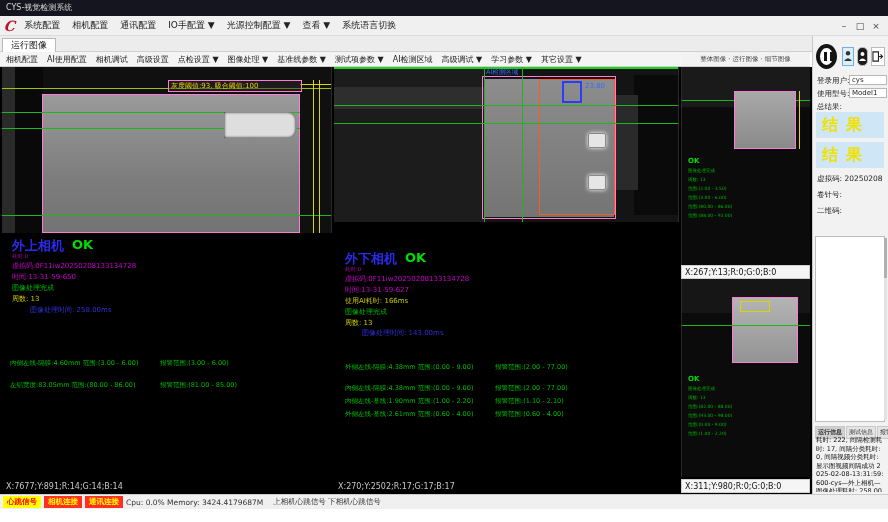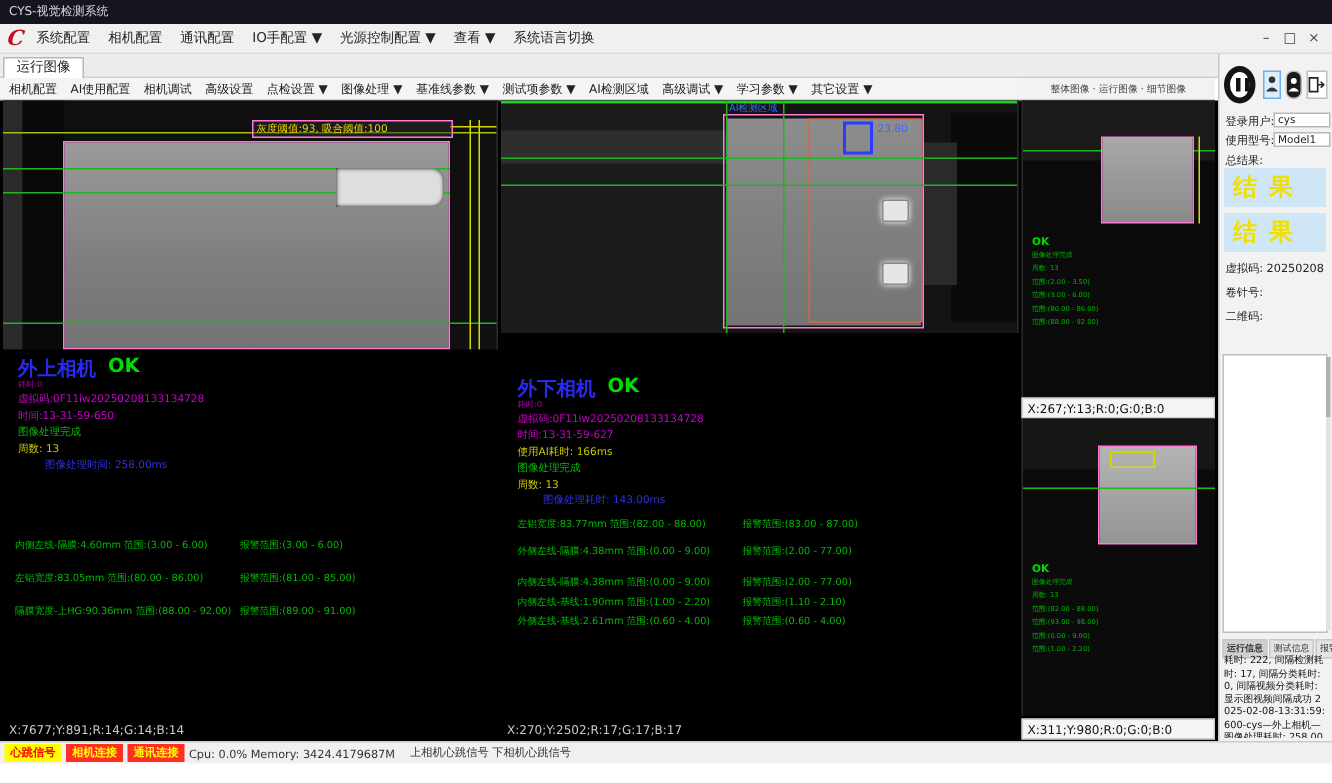--- a/index.html
+++ b/index.html
@@ -197,24 +197,20 @@
     <div class="txt blu" style="left:30px;top:238px;">图像处理时间: 258.00ms</div>
 
     <div class="meas-row" style="top:292px;">
       <span class="m-text">内侧左线-隔膜:4.60mm 范围:(3.00 - 6.00)</span>
       <span class="m-alarm">报警范围:(3.00 - 6.00)</span>
     </div>
     <div class="meas-row" style="top:314px;">
       <span class="m-text">左铝宽度:83.05mm 范围:(80.00 - 86.00)</span>
       <span class="m-alarm">报警范围:(81.00 - 85.00)</span>
     </div>
-    <div class="meas-row" style="top:336px;">
-      <span class="m-text">隔膜宽度-上HG:90.36mm 范围:(88.00 - 92.00)</span>
-      <span class="m-alarm">报警范围:(89.00 - 91.00)</span>
-    </div>
     <div class="coords" style="left:6px;top:415px;">X:7677;Y:891;R:14;G:14;B:14</div>
 
     <div class="cv-image">
       <div class="cv-m1"></div>
       <div class="cv-m2"></div>
       <div class="cv-m3"></div>
       <div class="cv-m4"></div>
       <div class="hline" style="left:0;top:0;width:345px;height:2px;background:#1fd01f;"></div>
       <div class="cv-cell"></div>
       <div class="cv-orange"></div>
@@ -231,26 +227,22 @@
     </div>
 
     <div class="txt cam-title" style="left:345px;top:183px;">外下相机</div>
     <div class="txt cam-ok" style="left:405px;top:183px;">OK</div>
     <div class="txt tiny-mag" style="left:345px;top:199px;">耗时:0</div>
     <div class="txt mag" style="left:345px;top:207px;">虚拟码:0F11iw20250208133134728</div>
     <div class="txt mag" style="left:345px;top:218px;">时间:13-31-59-627</div>
     <div class="txt yel" style="left:345px;top:229px;">使用AI耗时: 166ms</div>
     <div class="txt grn" style="left:345px;top:240px;">图像处理完成</div>
     <div class="txt yel" style="left:345px;top:251px;">周数: 13</div>
-    <div class="txt blu" style="left:362px;top:261px;">图像处理耗时: 143.00ms</div>
-
-    <div class="meas-row" style="left:345px;top:278px;">
-      <span class="m-text">左铝宽度:83.77mm 范围:(82.00 - 88.00)</span>
-      <span class="m-alarm">报警范围:(83.00 - 87.00)</span>
-    </div>
+    <div class="txt blu" style="left:362px;top:261px;">图像处理时间: 143.00ms</div>
+
     <div class="meas-row" style="left:345px;top:296px;">
       <span class="m-text">外侧左线-隔膜:4.38mm 范围:(0.00 - 9.00)</span>
       <span class="m-alarm">报警范围:(2.00 - 77.00)</span>
     </div>
     <div class="meas-row" style="left:345px;top:317px;">
       <span class="m-text">内侧左线-隔膜:4.38mm 范围:(0.00 - 9.00)</span>
       <span class="m-alarm">报警范围:(2.00 - 77.00)</span>
     </div>
     <div class="meas-row" style="left:345px;top:330px;">
       <span class="m-text">内侧左线-基线:1.90mm 范围:(1.00 - 2.20)</span>

